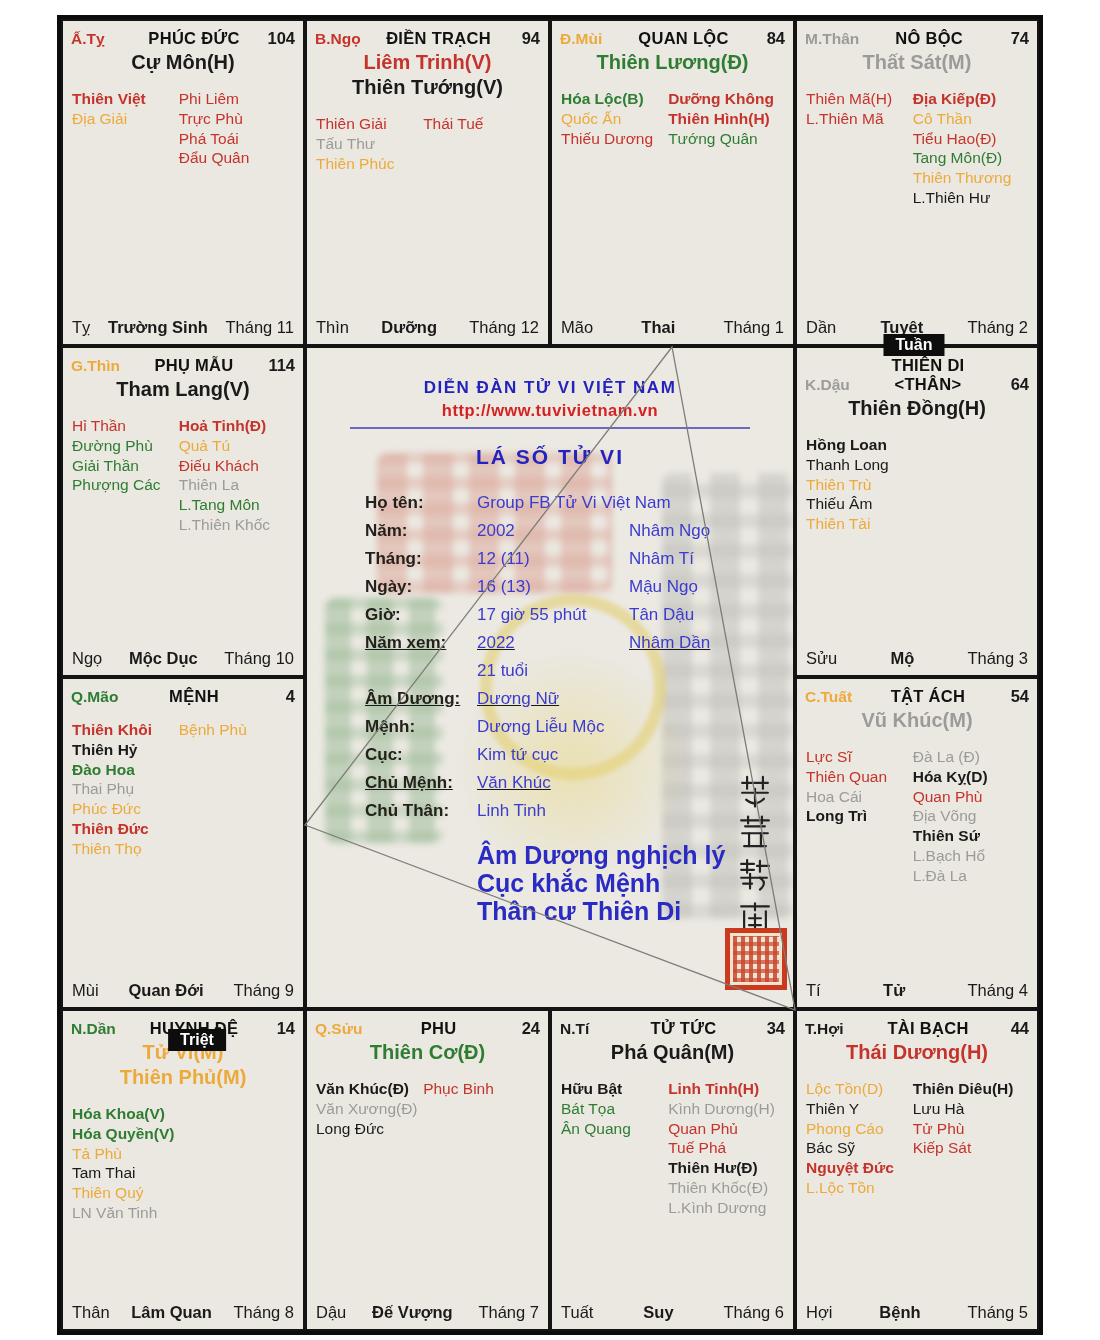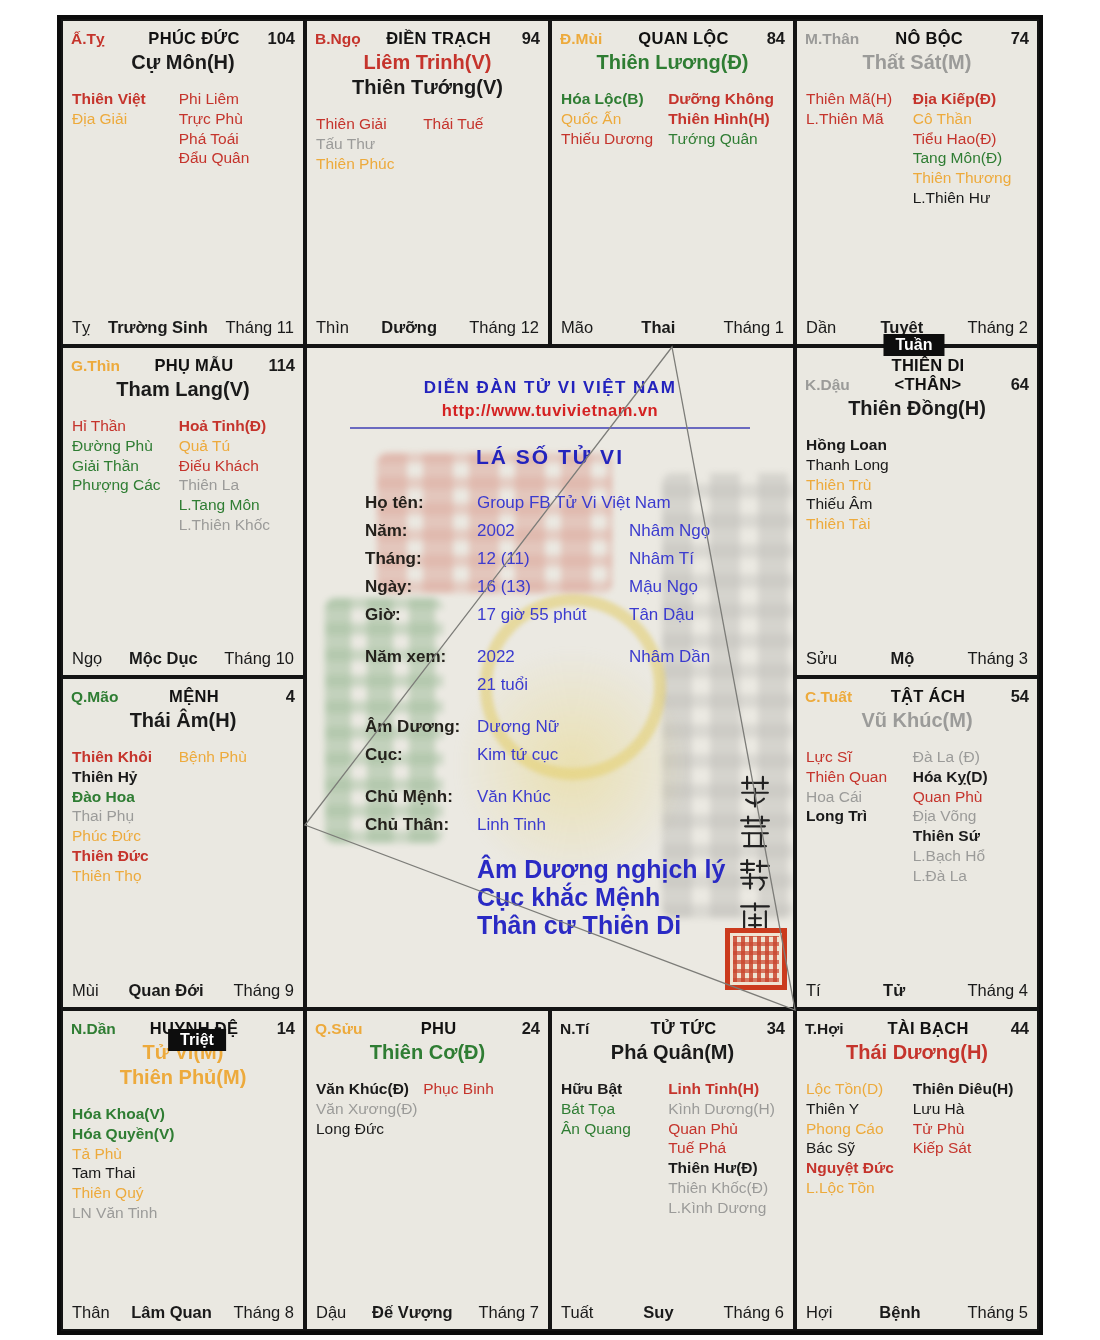--- a/index.html
+++ b/index.html
@@ -37,21 +37,21 @@
   
   .c-forum{position:relative;z-index:3;margin-top:30px;text-align:center;color:#2323bd;
            font-weight:bold;font-size:17px;letter-spacing:1.5px;}
   .c-url{position:relative;z-index:3;text-align:center;color:#d42222;font-weight:bold;
          font-size:16.5px;letter-spacing:.5px;margin-top:3px;}
   .c-rule{position:relative;z-index:3;width:400px;height:2px;background:#6a6ac0;margin:7px auto 0 auto;}
   .c-title{position:relative;z-index:3;text-align:center;color:#2323bd;font-weight:bold;
            font-size:21px;letter-spacing:2px;margin-top:16px;}
   .fields{position:relative;z-index:3;margin-top:24px;}
   .frow{display:flex;align-items:baseline;padding-left:58px;height:28px;font-size:17px;}
-  .frow.fgap{margin-top:14px;}
+  .frow.fgap{margin-top:0;text-decoration:underline;}
   .flabel{width:112px;flex:none;font-weight:bold;color:#24211c;}
   .fvalue{min-width:152px;white-space:nowrap;color:#3b3bcf;}
   .fextra{flex:1;color:#3b3bcf;}
   .notes{position:relative;z-index:3;margin-top:12px;padding-left:170px;}
   .nline{font-size:25px;font-weight:bold;color:#2a2ac4;line-height:28px;}
   
   .wm{position:absolute;pointer-events:none;z-index:1;}
   .wm-red{left:70px;top:105px;width:235px;height:140px;border-radius:10px;opacity:.42;filter:blur(3px);
     background:repeating-linear-gradient(90deg,rgba(201,84,64,.55) 0 30px,transparent 30px 46px),
                repeating-linear-gradient(0deg,rgba(201,84,64,.45) 0 12px,transparent 12px 26px);}
@@ -248,23 +248,20 @@
     <span class="stage">Mộ</span>
     <span class="month">Tháng 3</span>
   </div>
 </div>
     <div class="cell ga31">
   <div class="hdr">
     <span class="canchi c-green">Q.Mão</span>
     <span class="pname">MỆNH</span>
     <span class="pnum">4</span>
   </div>
-  <div class="stars">
-          <div class="sline c-black bold">Thái Âm(H)</div>
-        </div>
   <div class="cols">
     <div class="col-l">
             <div class="sline c-red bold">Thiên Khôi</div>
             <div class="sline c-black bold">Thiên Hỷ</div>
             <div class="sline c-green bold">Đào Hoa</div>
             <div class="sline c-gray">Thai Phụ</div>
             <div class="sline c-orange">Phúc Đức</div>
             <div class="sline c-red bold">Thiên Đức</div>
             <div class="sline c-orange">Thiên Thọ</div>
           </div>
@@ -467,20 +464,25 @@
             <span class="fextra">Nhâm Dần</span>
           </div>
           <div class="frow">
             <span class="flabel"></span>
             <span class="fvalue">21 tuổi</span>
             <span class="fextra"></span>
           </div>
           <div class="frow fgap">
             <span class="flabel">Âm Dương:</span>
             <span class="fvalue">Dương Nữ</span>
+            <span class="fextra"></span>
+          </div>
+          <div class="frow">
+            <span class="flabel">Mệnh:</span>
+            <span class="fvalue">Dương Liễu Mộc</span>
             <span class="fextra"></span>
           </div>
           <div class="frow">
             <span class="flabel">Cục:</span>
             <span class="fvalue">Kim tứ cục</span>
             <span class="fextra"></span>
           </div>
           <div class="frow fgap">
             <span class="flabel">Chủ Mệnh:</span>
             <span class="fvalue">Văn Khúc</span>

